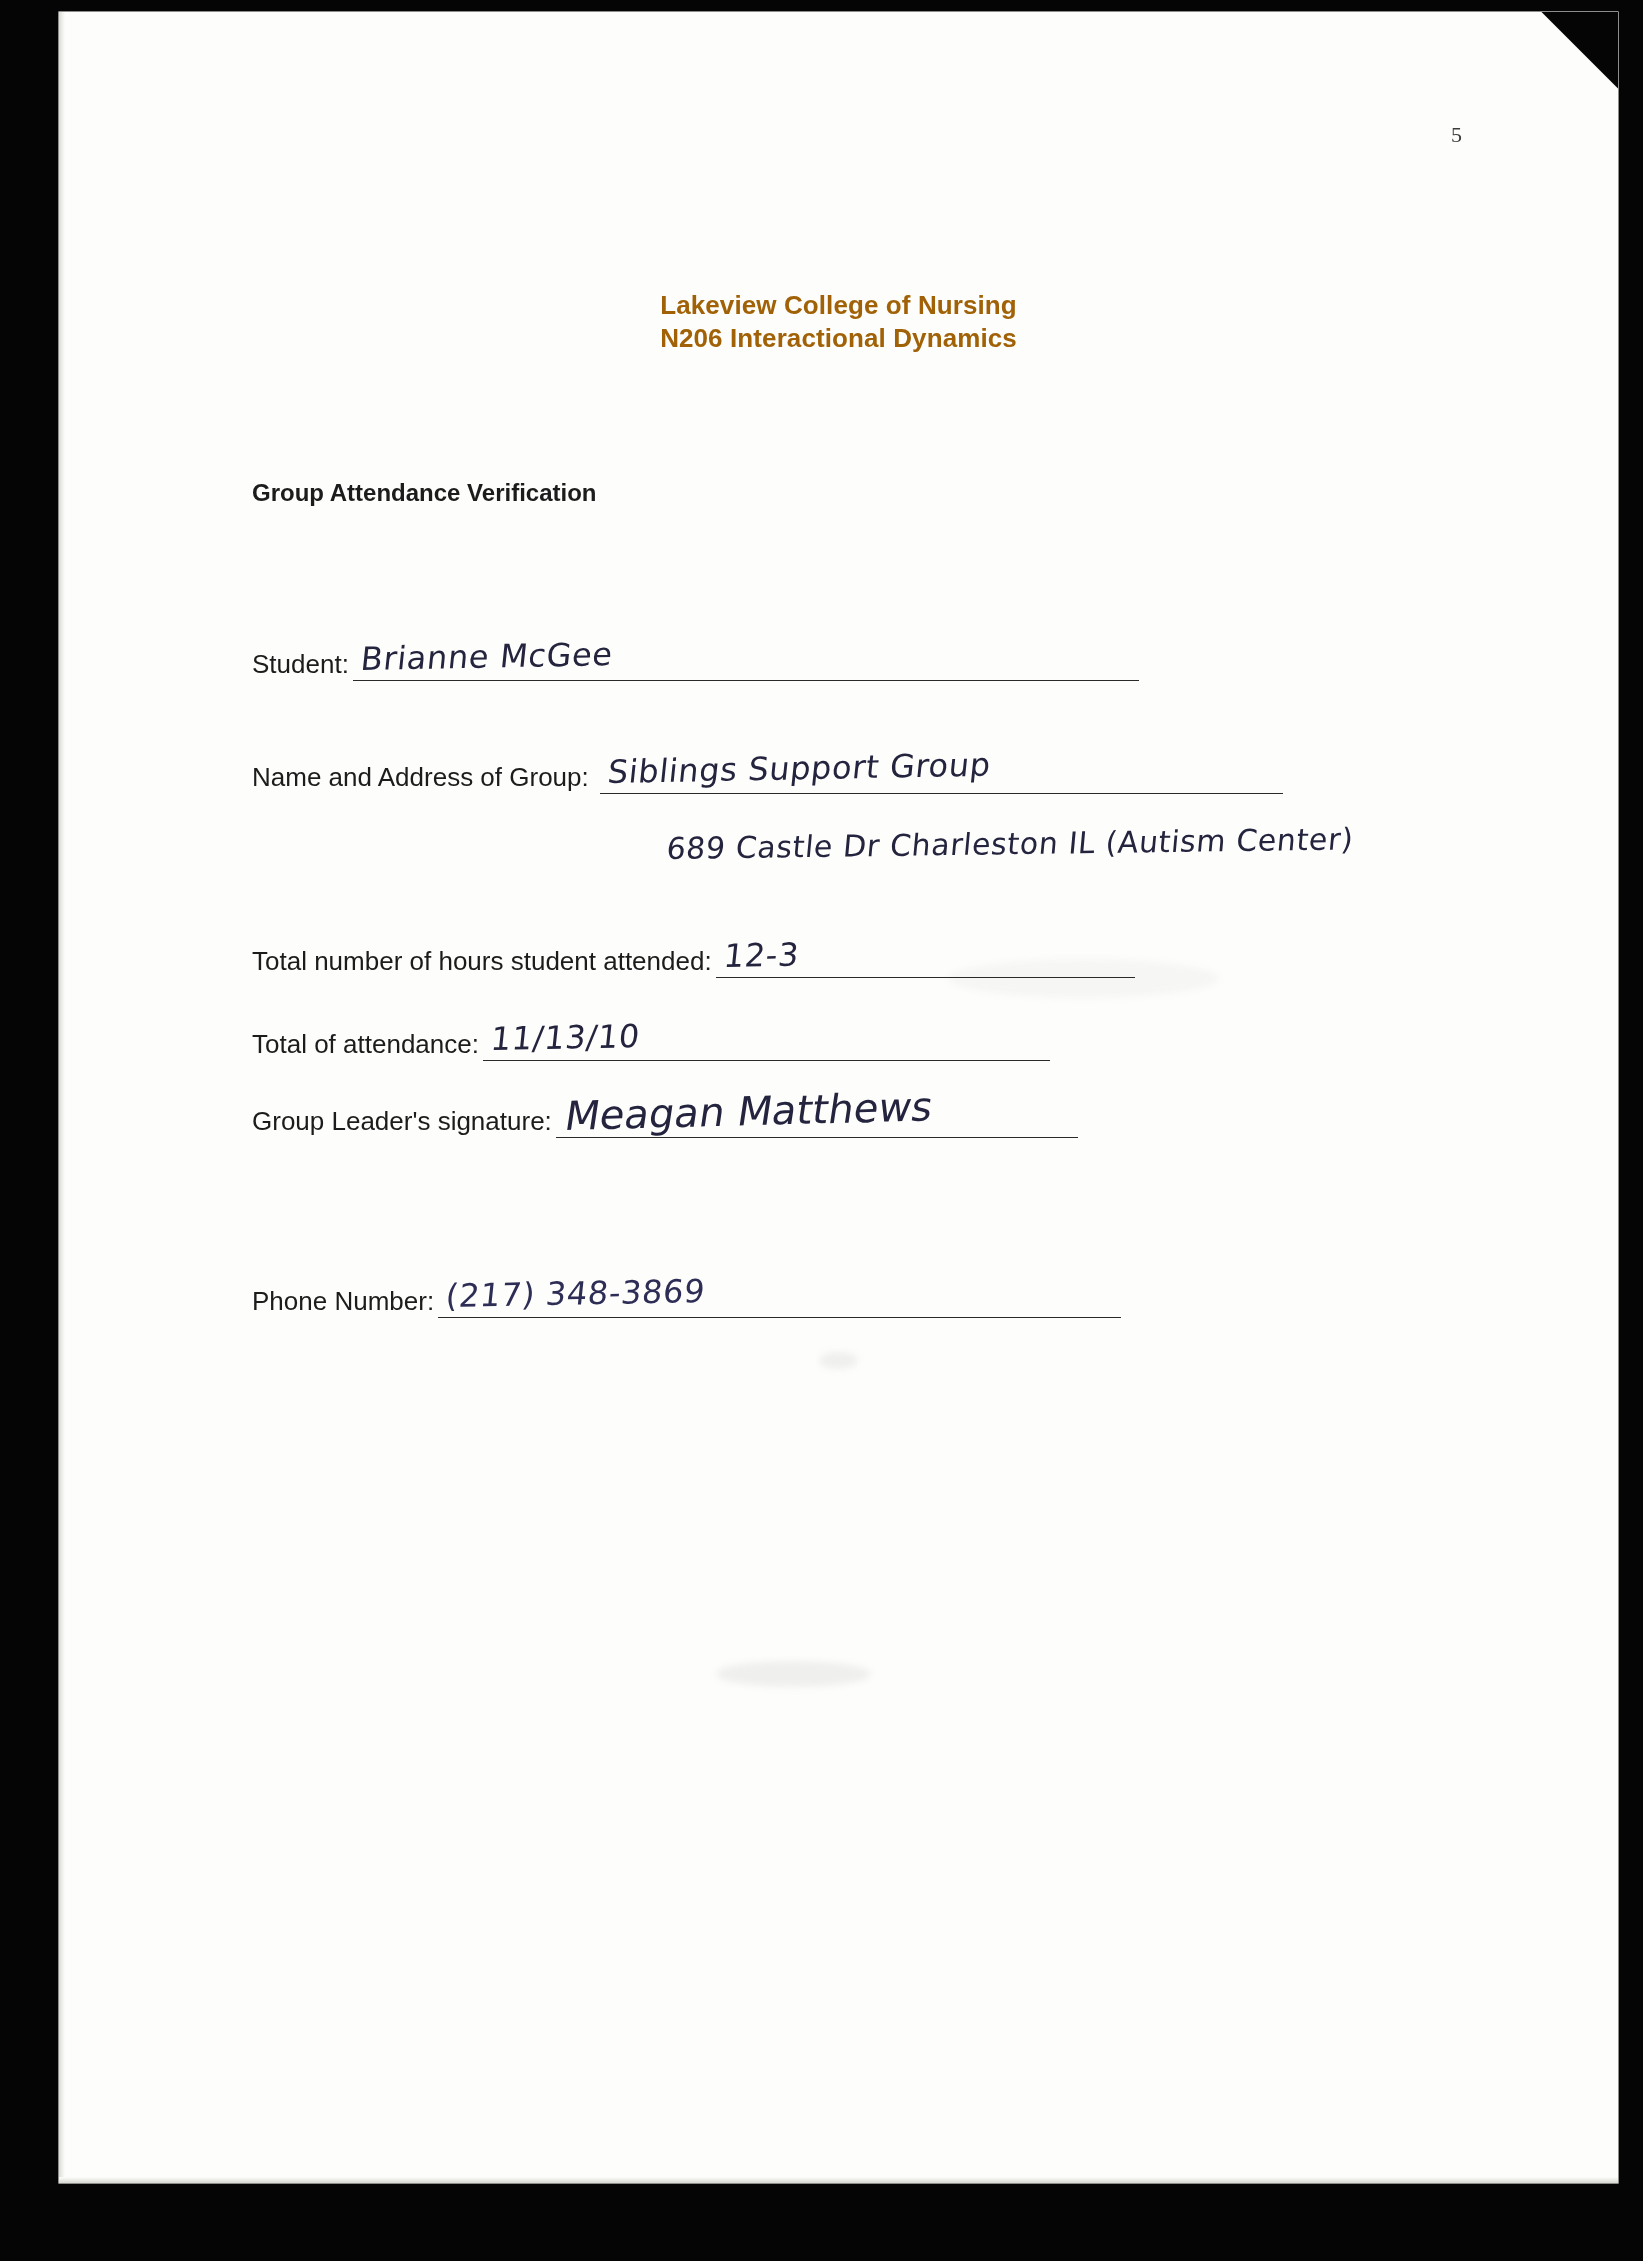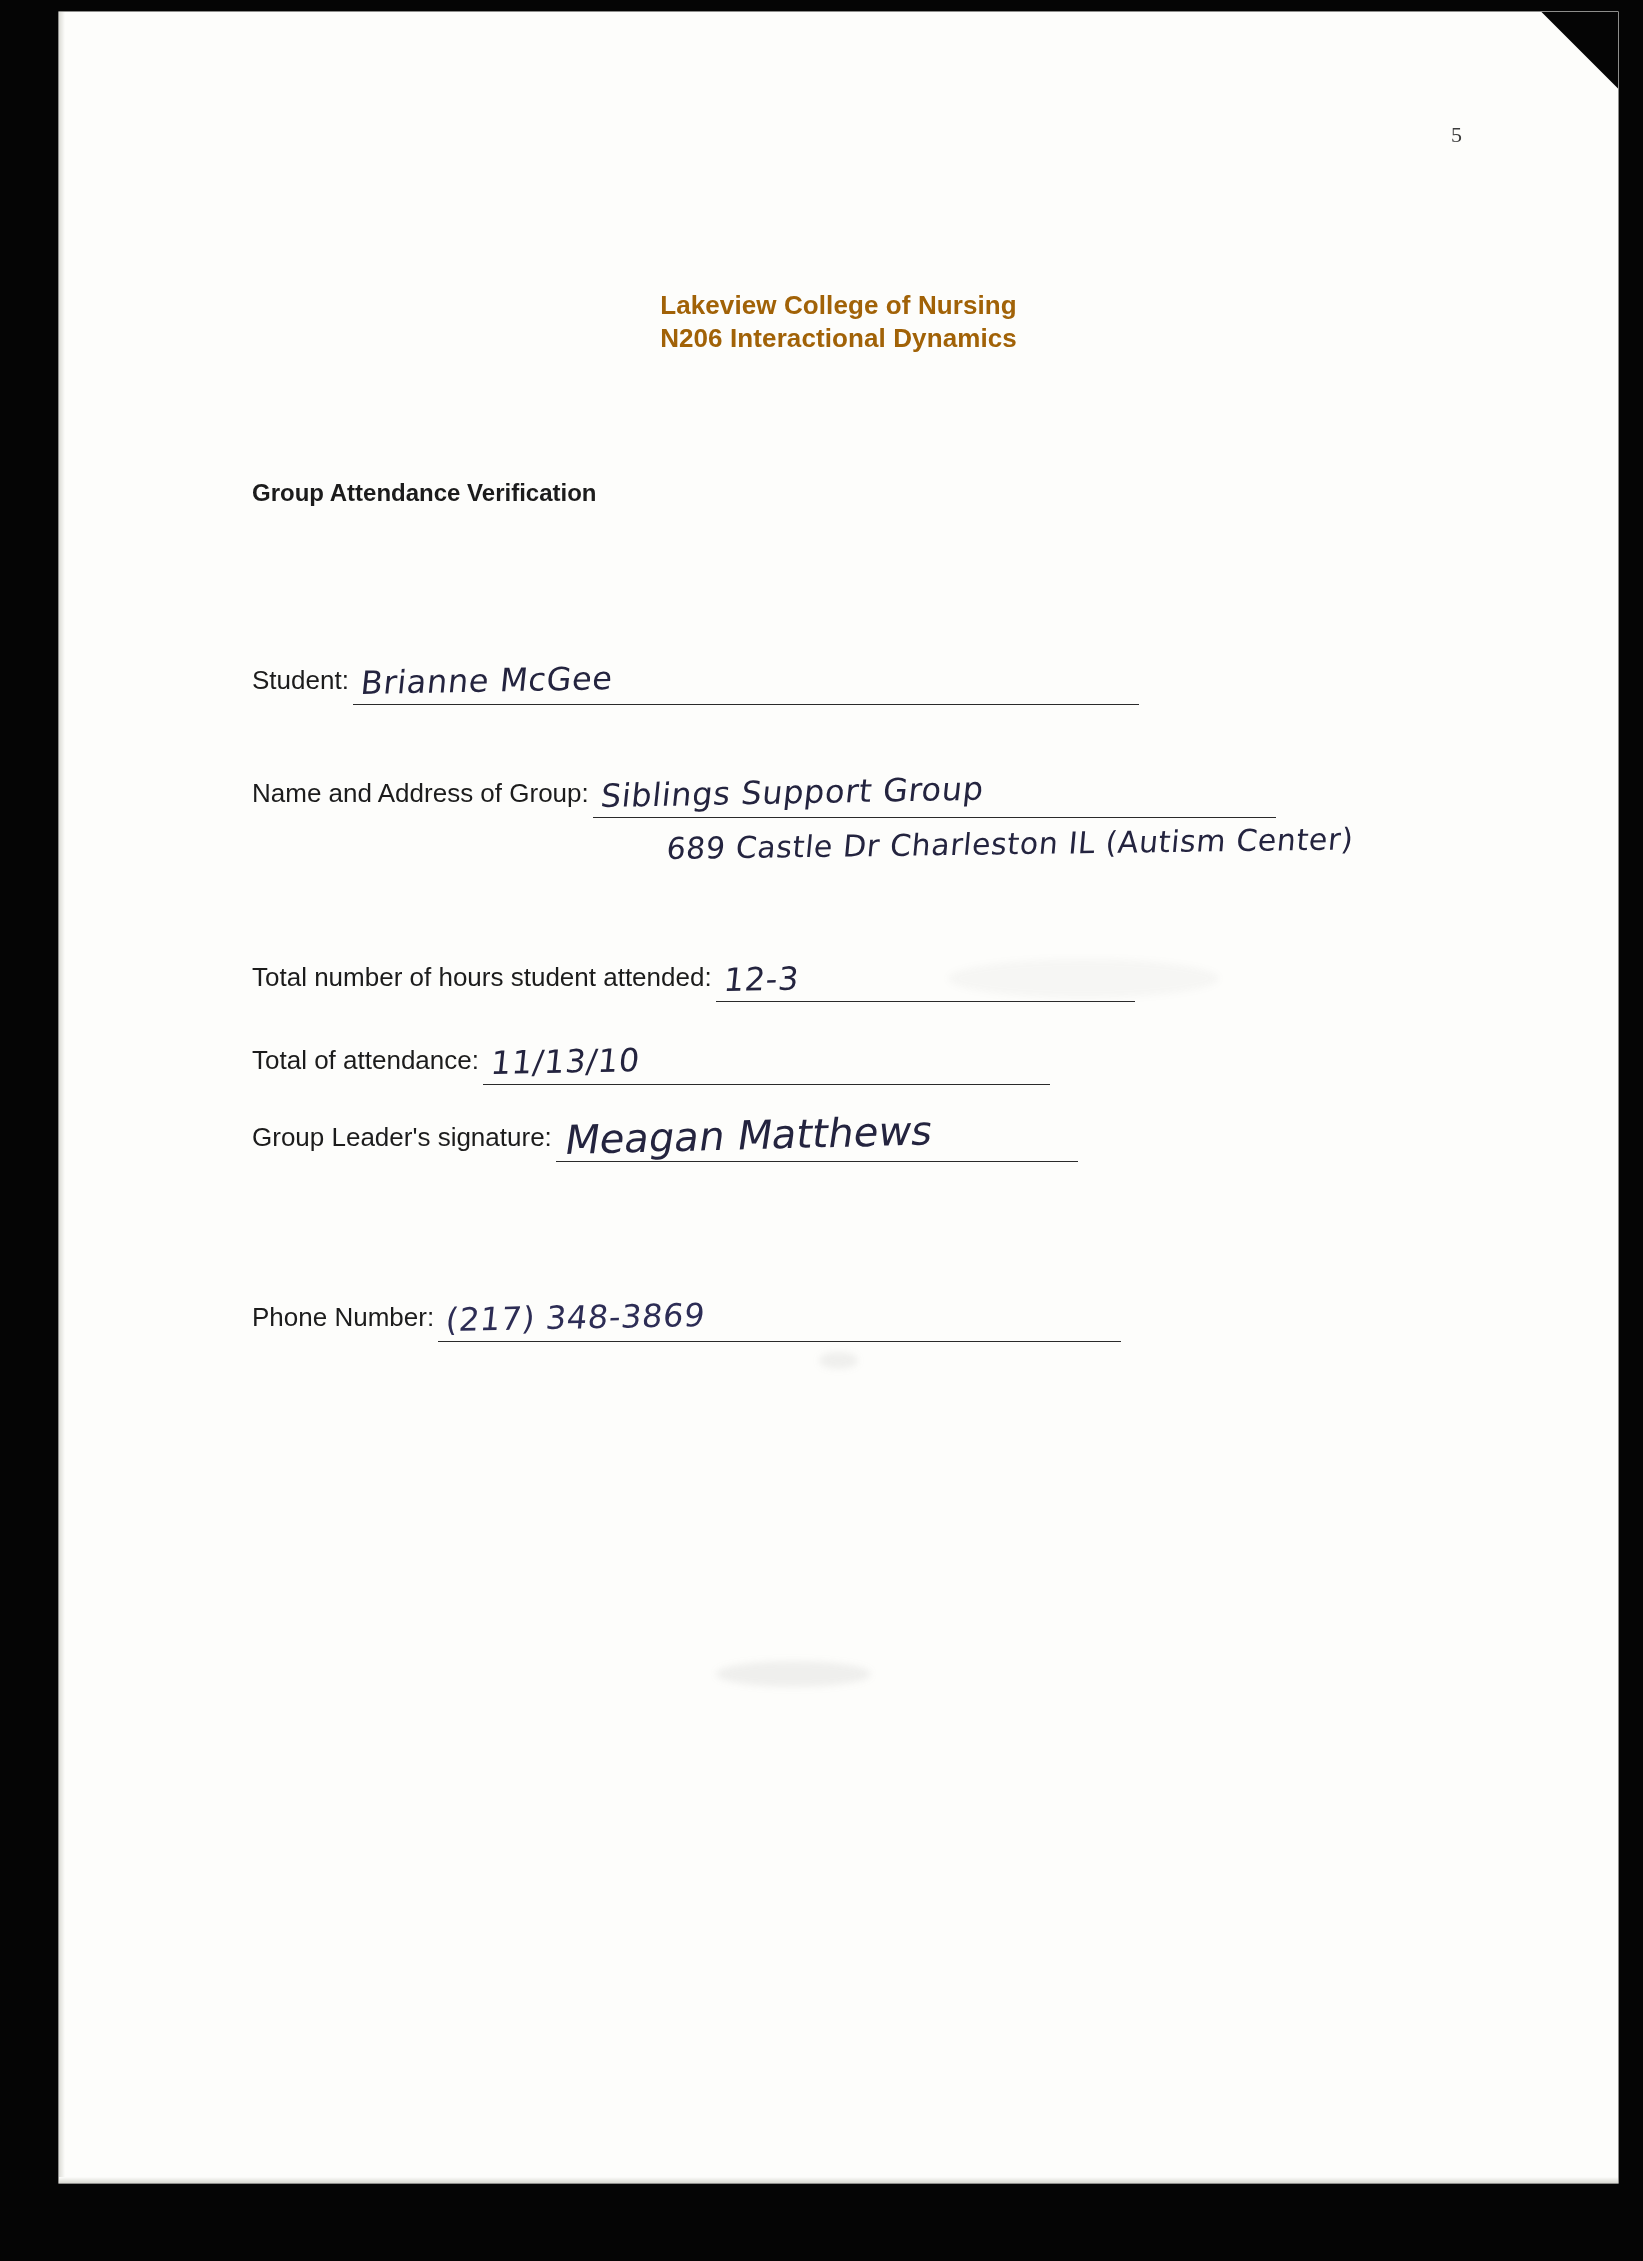--- a/index.html
+++ b/index.html
@@ -103,23 +103,22 @@
   .section-body {
     font-size: 26px;
     line-height: 1.32;
     max-width: 1243px;
   }
 
   .field-row {
     position: absolute;
     left: 193px;
     display: flex;
-    align-items: flex-start;
+    align-items: flex-end;
     color: #1c1c1c;
-    margin-top: 24px;
   }
   .field-label {
     font-size: 26px;
     line-height: 1;
     white-space: nowrap;
     padding-bottom: 3.9px;
   }
   .field-line {
     position: relative;
     border-bottom: 1.3px solid #2a2a2a;
@@ -186,21 +185,21 @@
     <div class="section-title">Group Attendance Verification</div>
   </div>
 
   <div class="field-row" style="top:631px;">
     <span class="field-label">Student:</span>
     <span class="field-line" style="width:786px;">
       <span class="hand ink-dark">Brianne McGee</span>
     </span>
   </div>
 
-  <div class="field-row" style="top:744px;">
+  <div class="field-row" style="top:744px;gap:7px;">
     <span class="field-label">Name and Address of Group:</span>
     <span class="field-line" style="width:683px;">
       <span class="hand ink-dark">Siblings Support Group</span>
     </span>
   </div>
 
   <div class="addr-line2">
     <span class="hand ink-dark">689 Castle Dr Charleston IL  (Autism Center)</span>
   </div>
 

